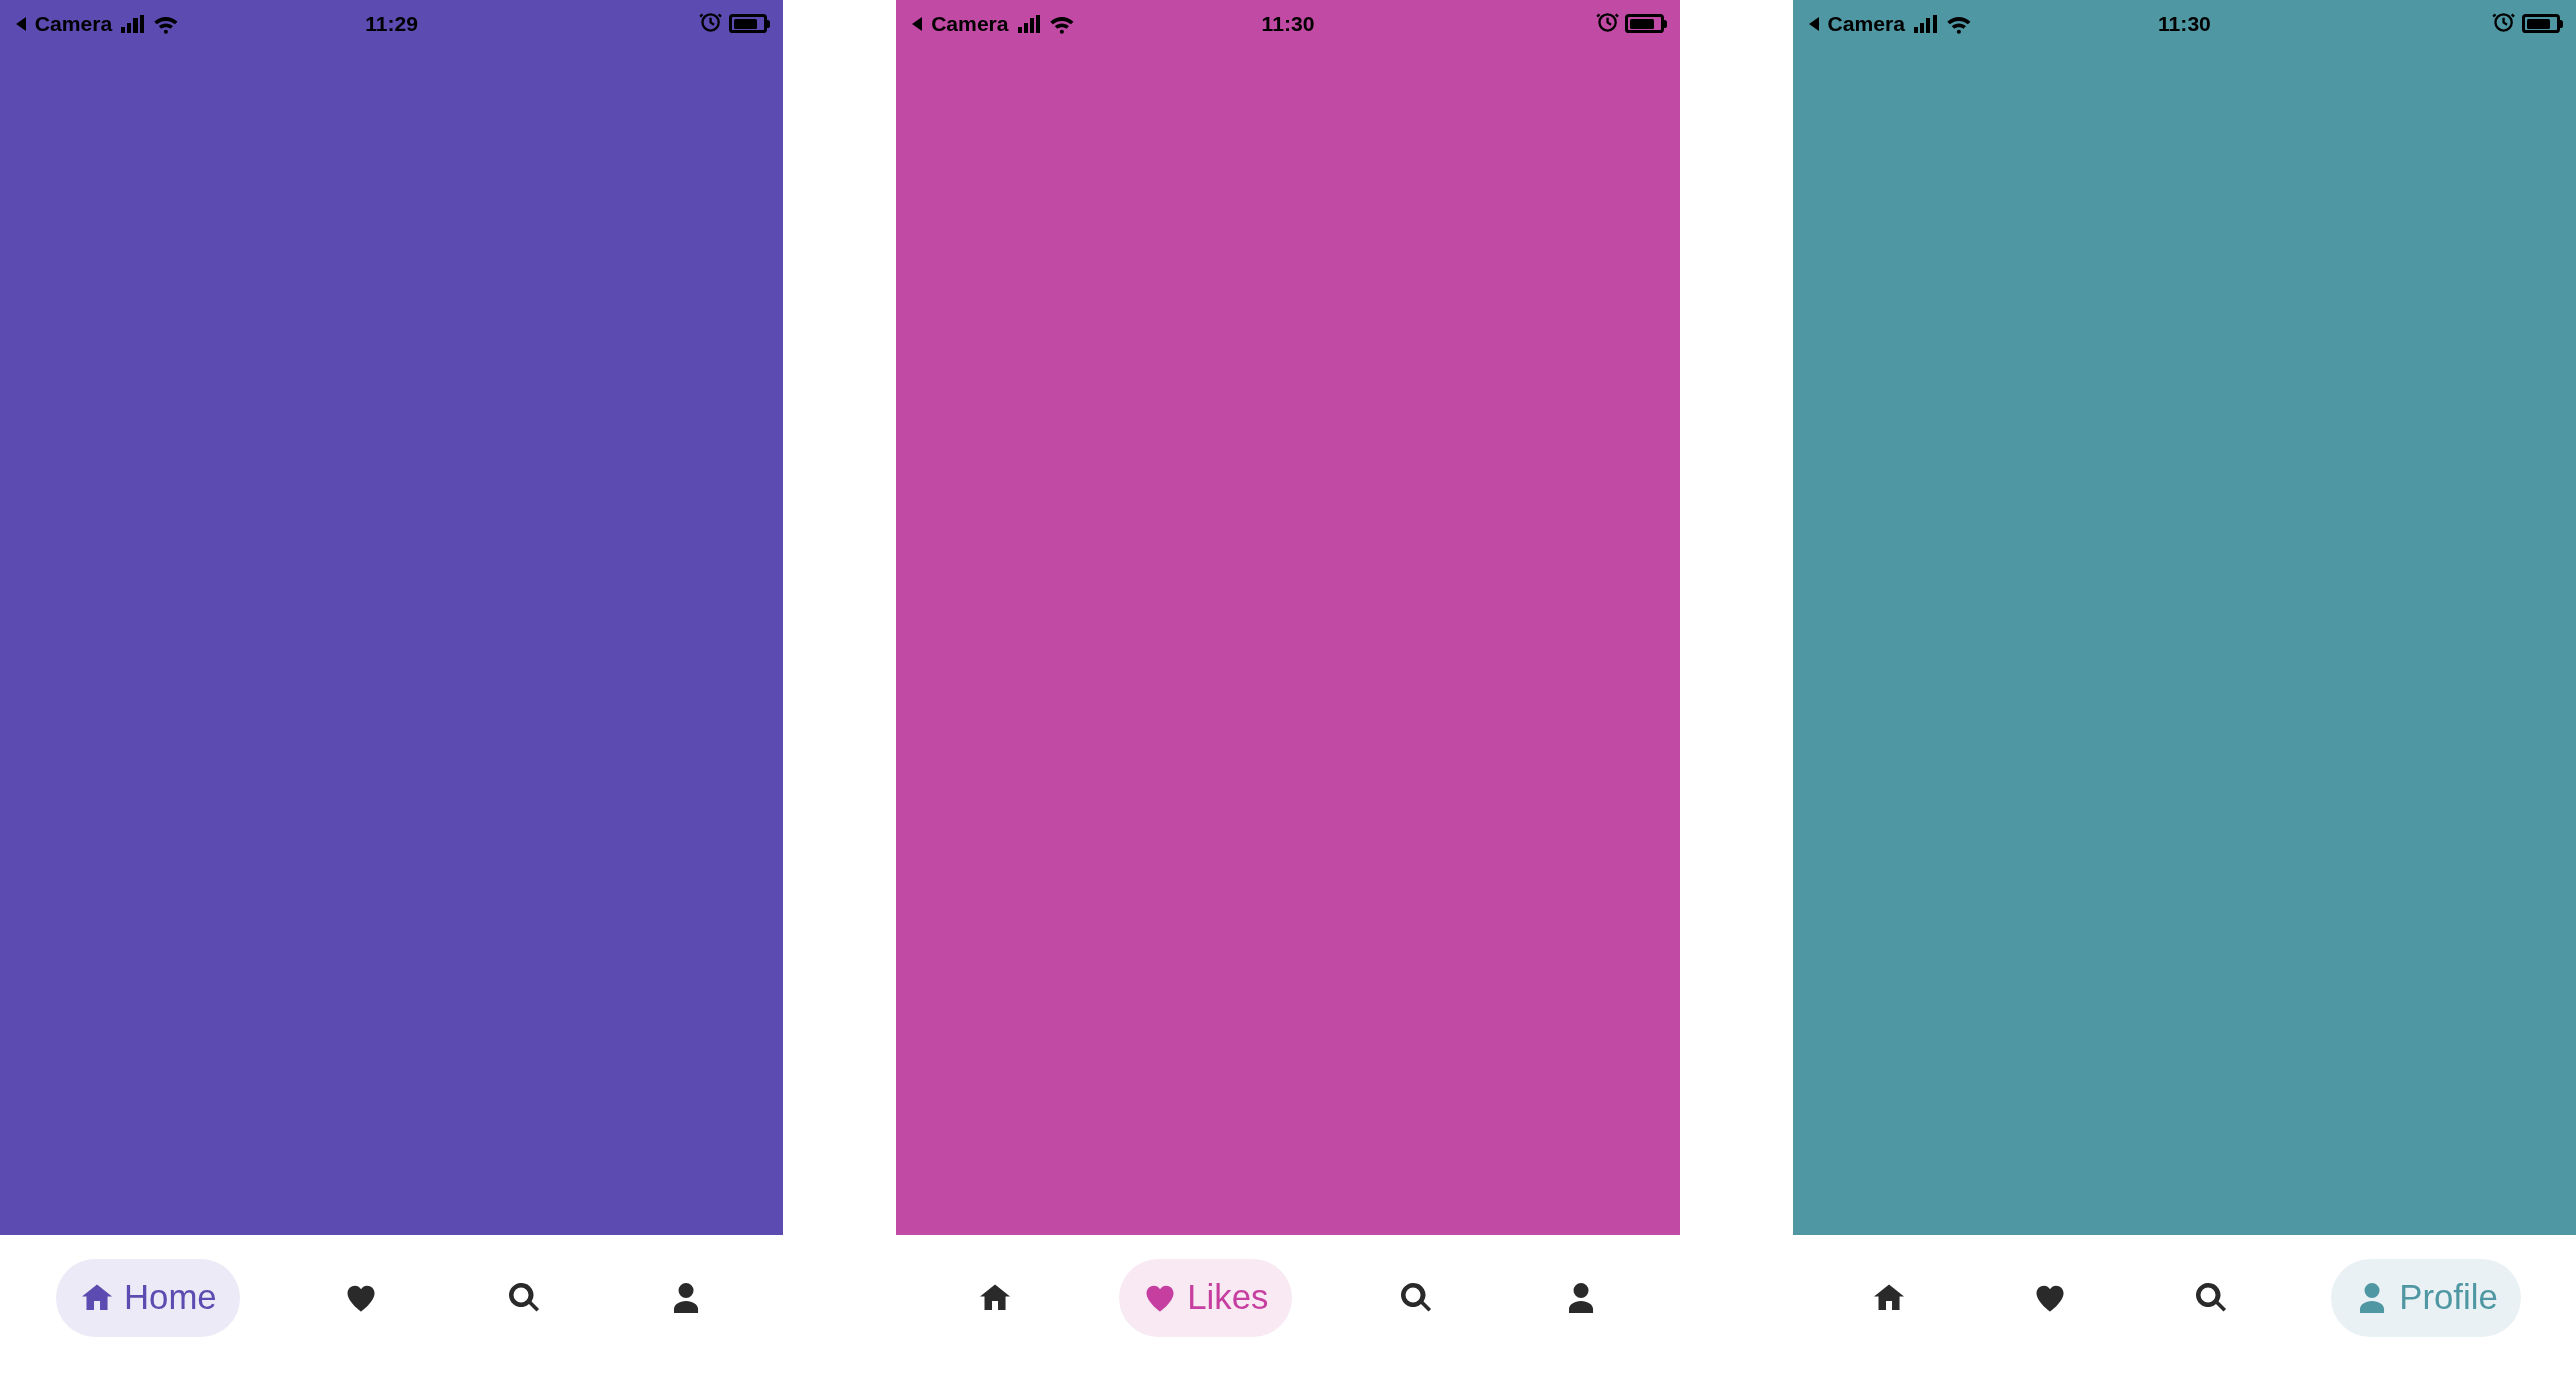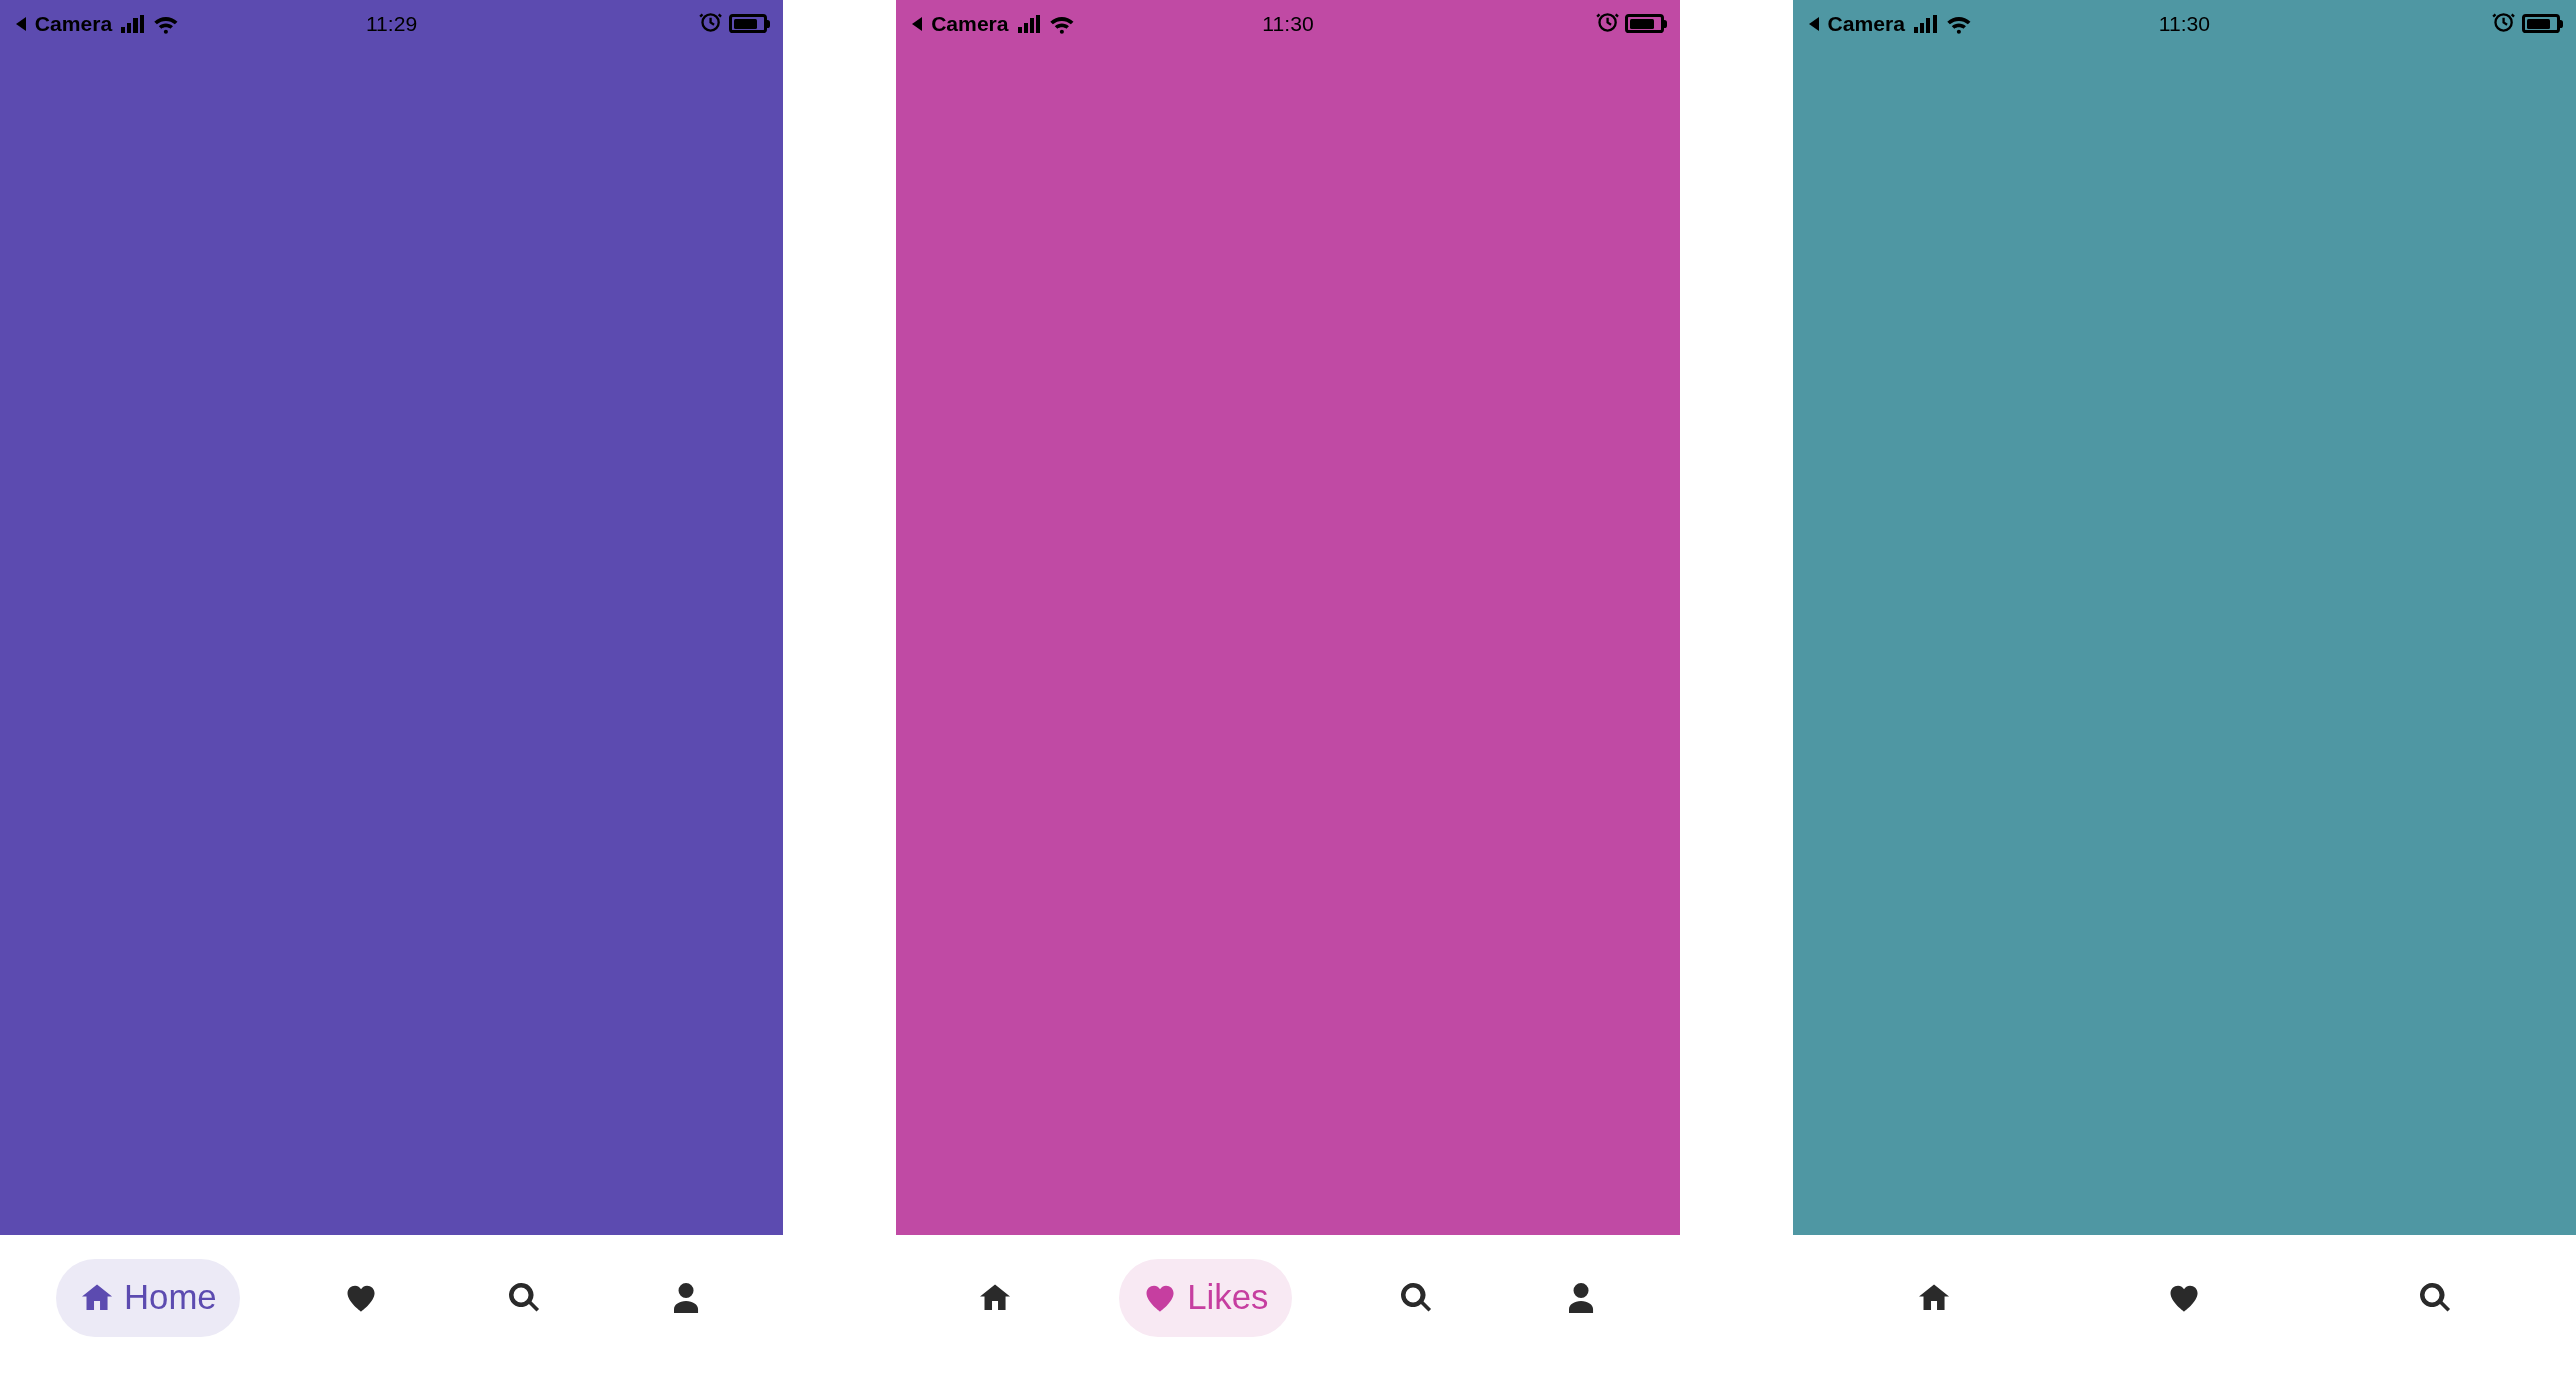--- a/index.html
+++ b/index.html
@@ -26,21 +26,21 @@
     display: flex;
     align-items: center;
     justify-content: space-between;
     padding: 12px 2%;
     font-size: 0.82vw;
     font-weight: 600;
     color: #000;
     position: relative;
   }
   .status-left { display:flex; align-items:center; gap:0.35vw; }
-  .status-center { position:absolute; left:50%; transform:translateX(-50%); font-weight:400; }
+  .status-center { position:absolute; left:50%; transform:translateX(-50%); font-weight:700; }
   .status-right { display:flex; align-items:center; gap:0.25vw; }
   .back-tri {
     width:0; height:0;
     border-top:0.28vw solid transparent;
     border-bottom:0.28vw solid transparent;
     border-right:0.42vw solid #000;
   }
   .signal { display:flex; align-items:flex-end; gap:0.08vw; height:0.7vw;}
   .signal span { width:0.16vw; background:#000; display:block;}
   .signal span:nth-child(1){height:30%;}
@@ -230,15 +230,21 @@
           <path d="M12 21 C12 21 3 14.5 3 8.8 C3 5.9 5.3 3.8 8 3.8 C9.8 3.8 11.3 4.8 12 6.2 C12.7 4.8 14.2 3.8 16 3.8 C18.7 3.8 21 5.9 21 8.8 C21 14.5 12 21 12 21 Z"></path>
         </svg>
 
     </div>
     <div class="tab inactive">
       <svg viewBox="0 0 24 24">
           <path d="M10 2a8 8 0 105.3 14l5 5 1.7-1.7-5-5A8 8 0 0010 2zm0 3a5 5 0 110 10 5 5 0 010-10z"></path>
         </svg>
 
     </div>
+    <div class="tab active" style="background:#e9f1f4; color:#4f97a3; fill:#4f97a3;">
+      <svg viewBox="0 0 24 24">
+          <path d="M12 12a5 5 0 100-10 5 5 0 000 10zm0 2c-4.5 0-8 2.4-8 5.5V22h16v-2.5c0-3.1-3.5-5.5-8-5.5z" fill="rgb(79, 151, 163)"></path>
+        </svg>
+      <span class="lbl">Profile</span>
+    </div>
   </div>
 </div>
 
 
 </body></html>

